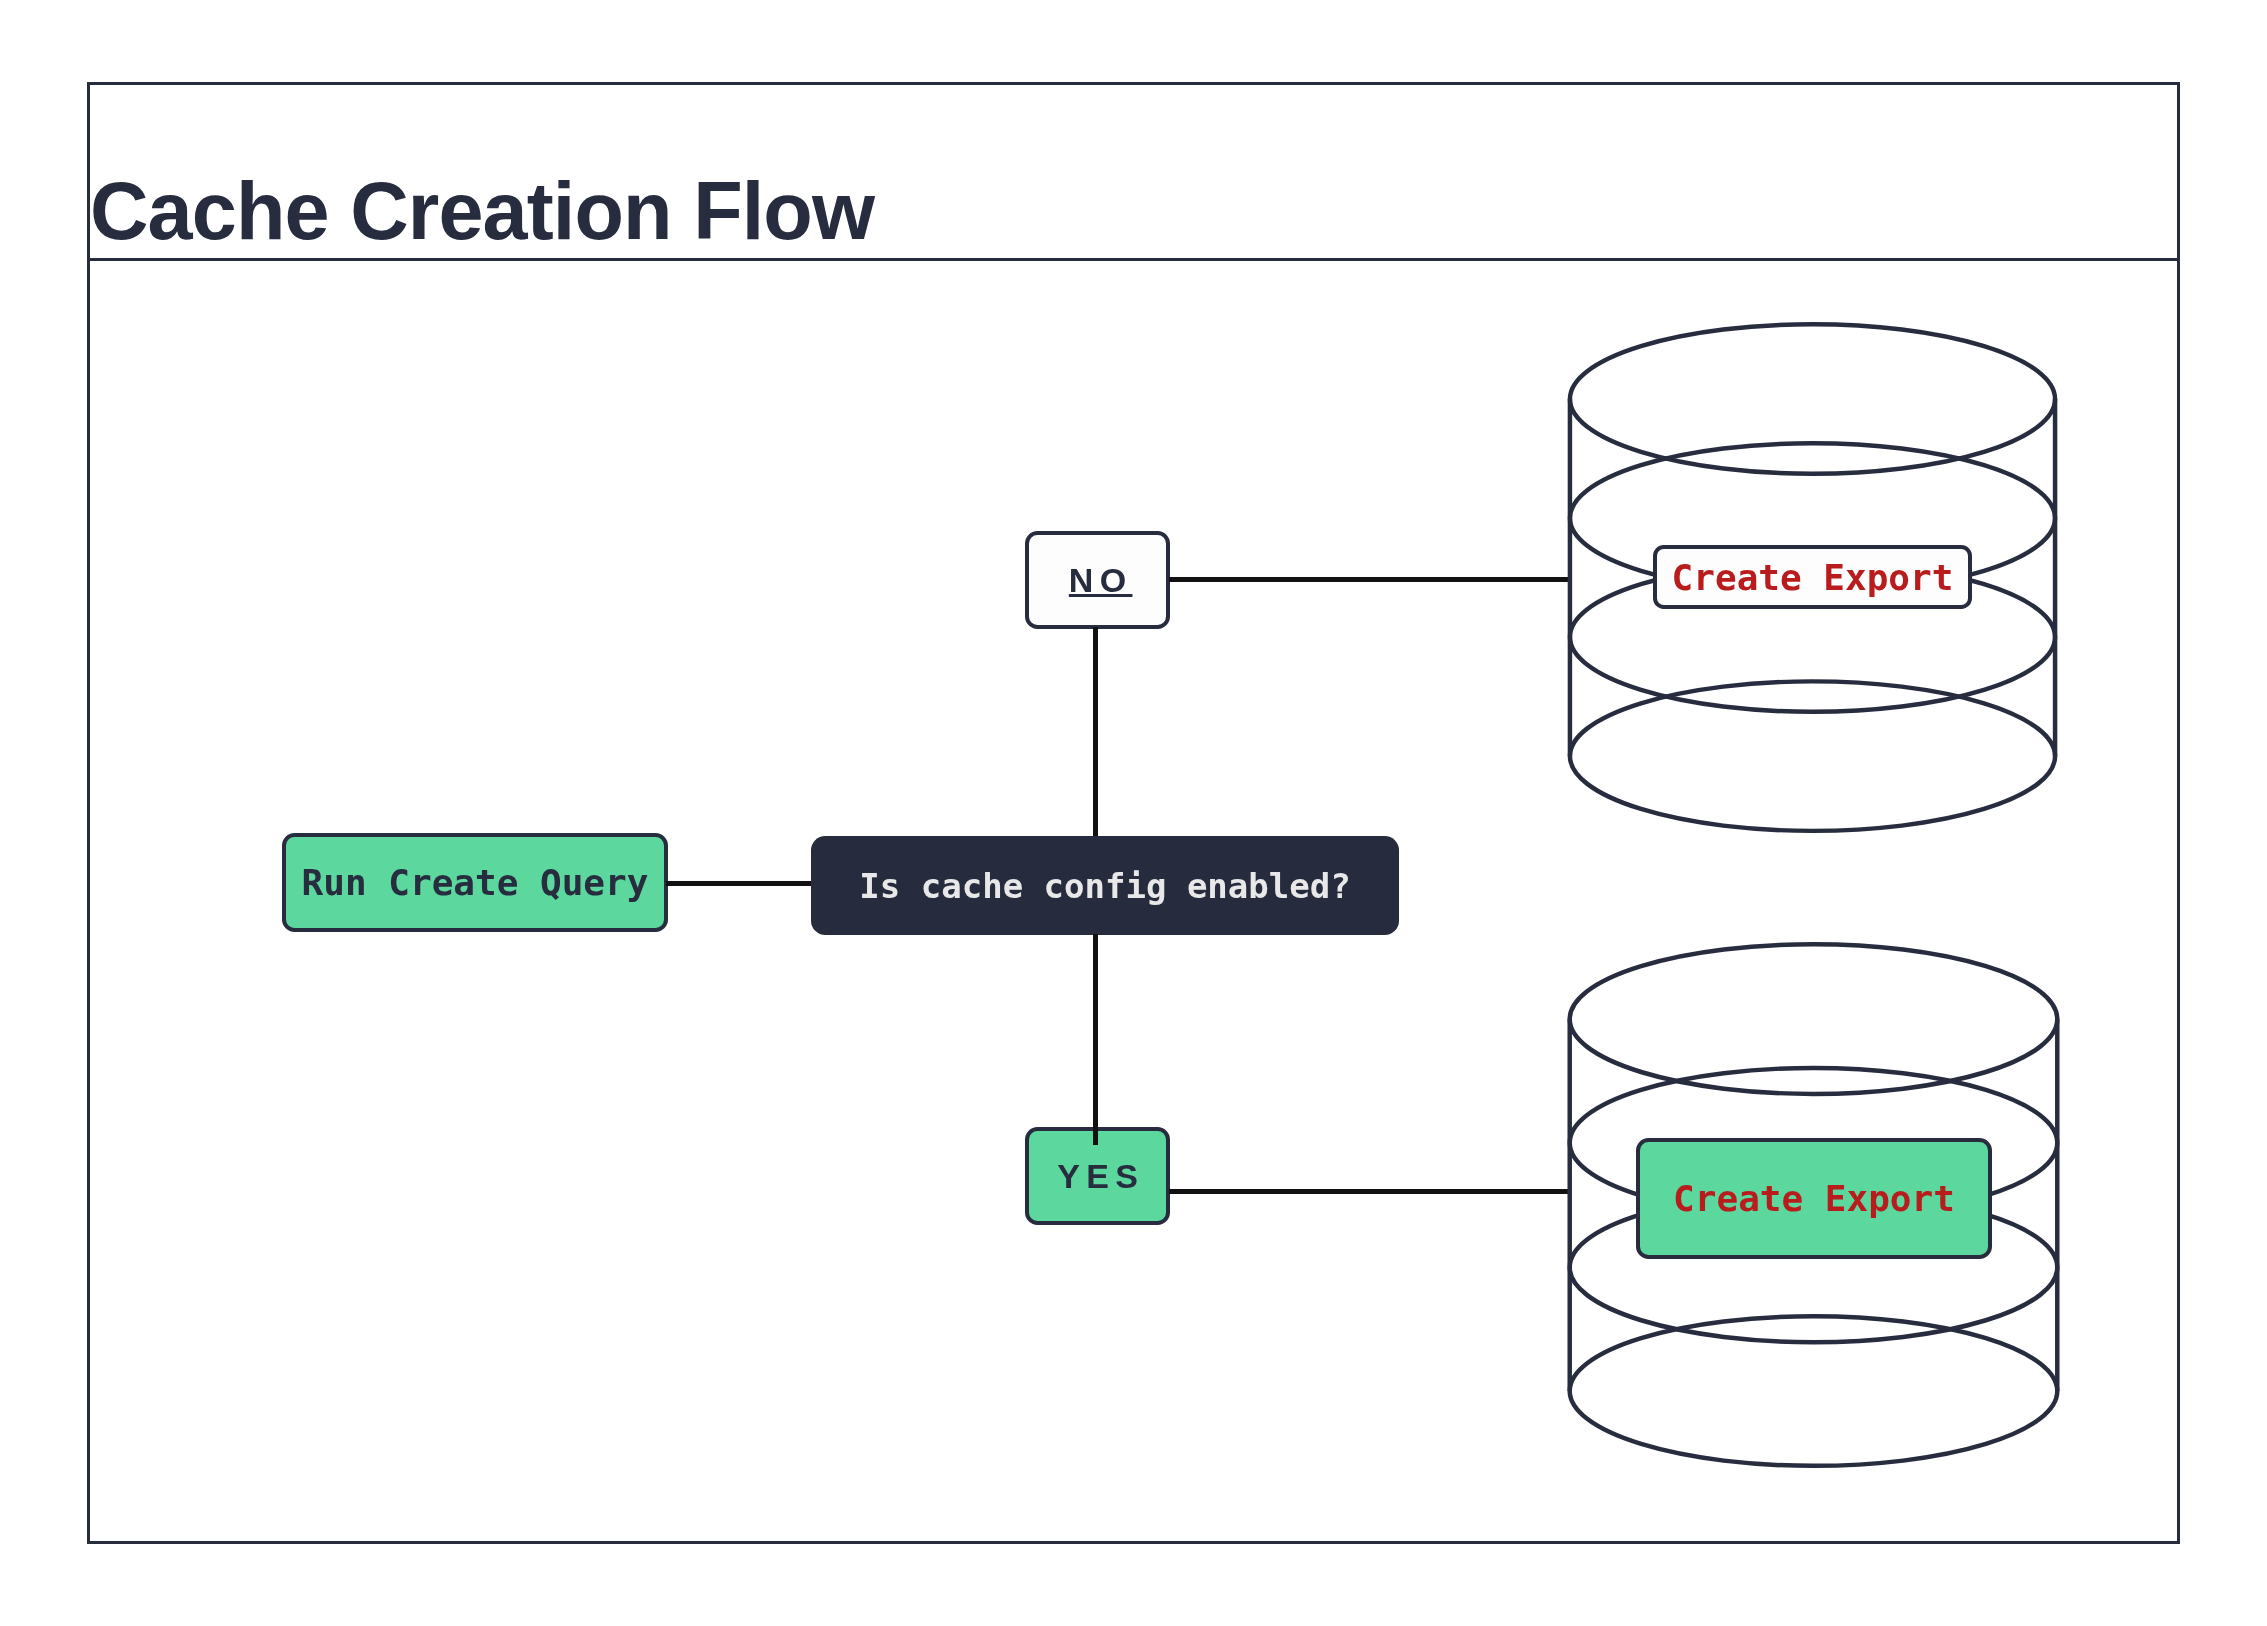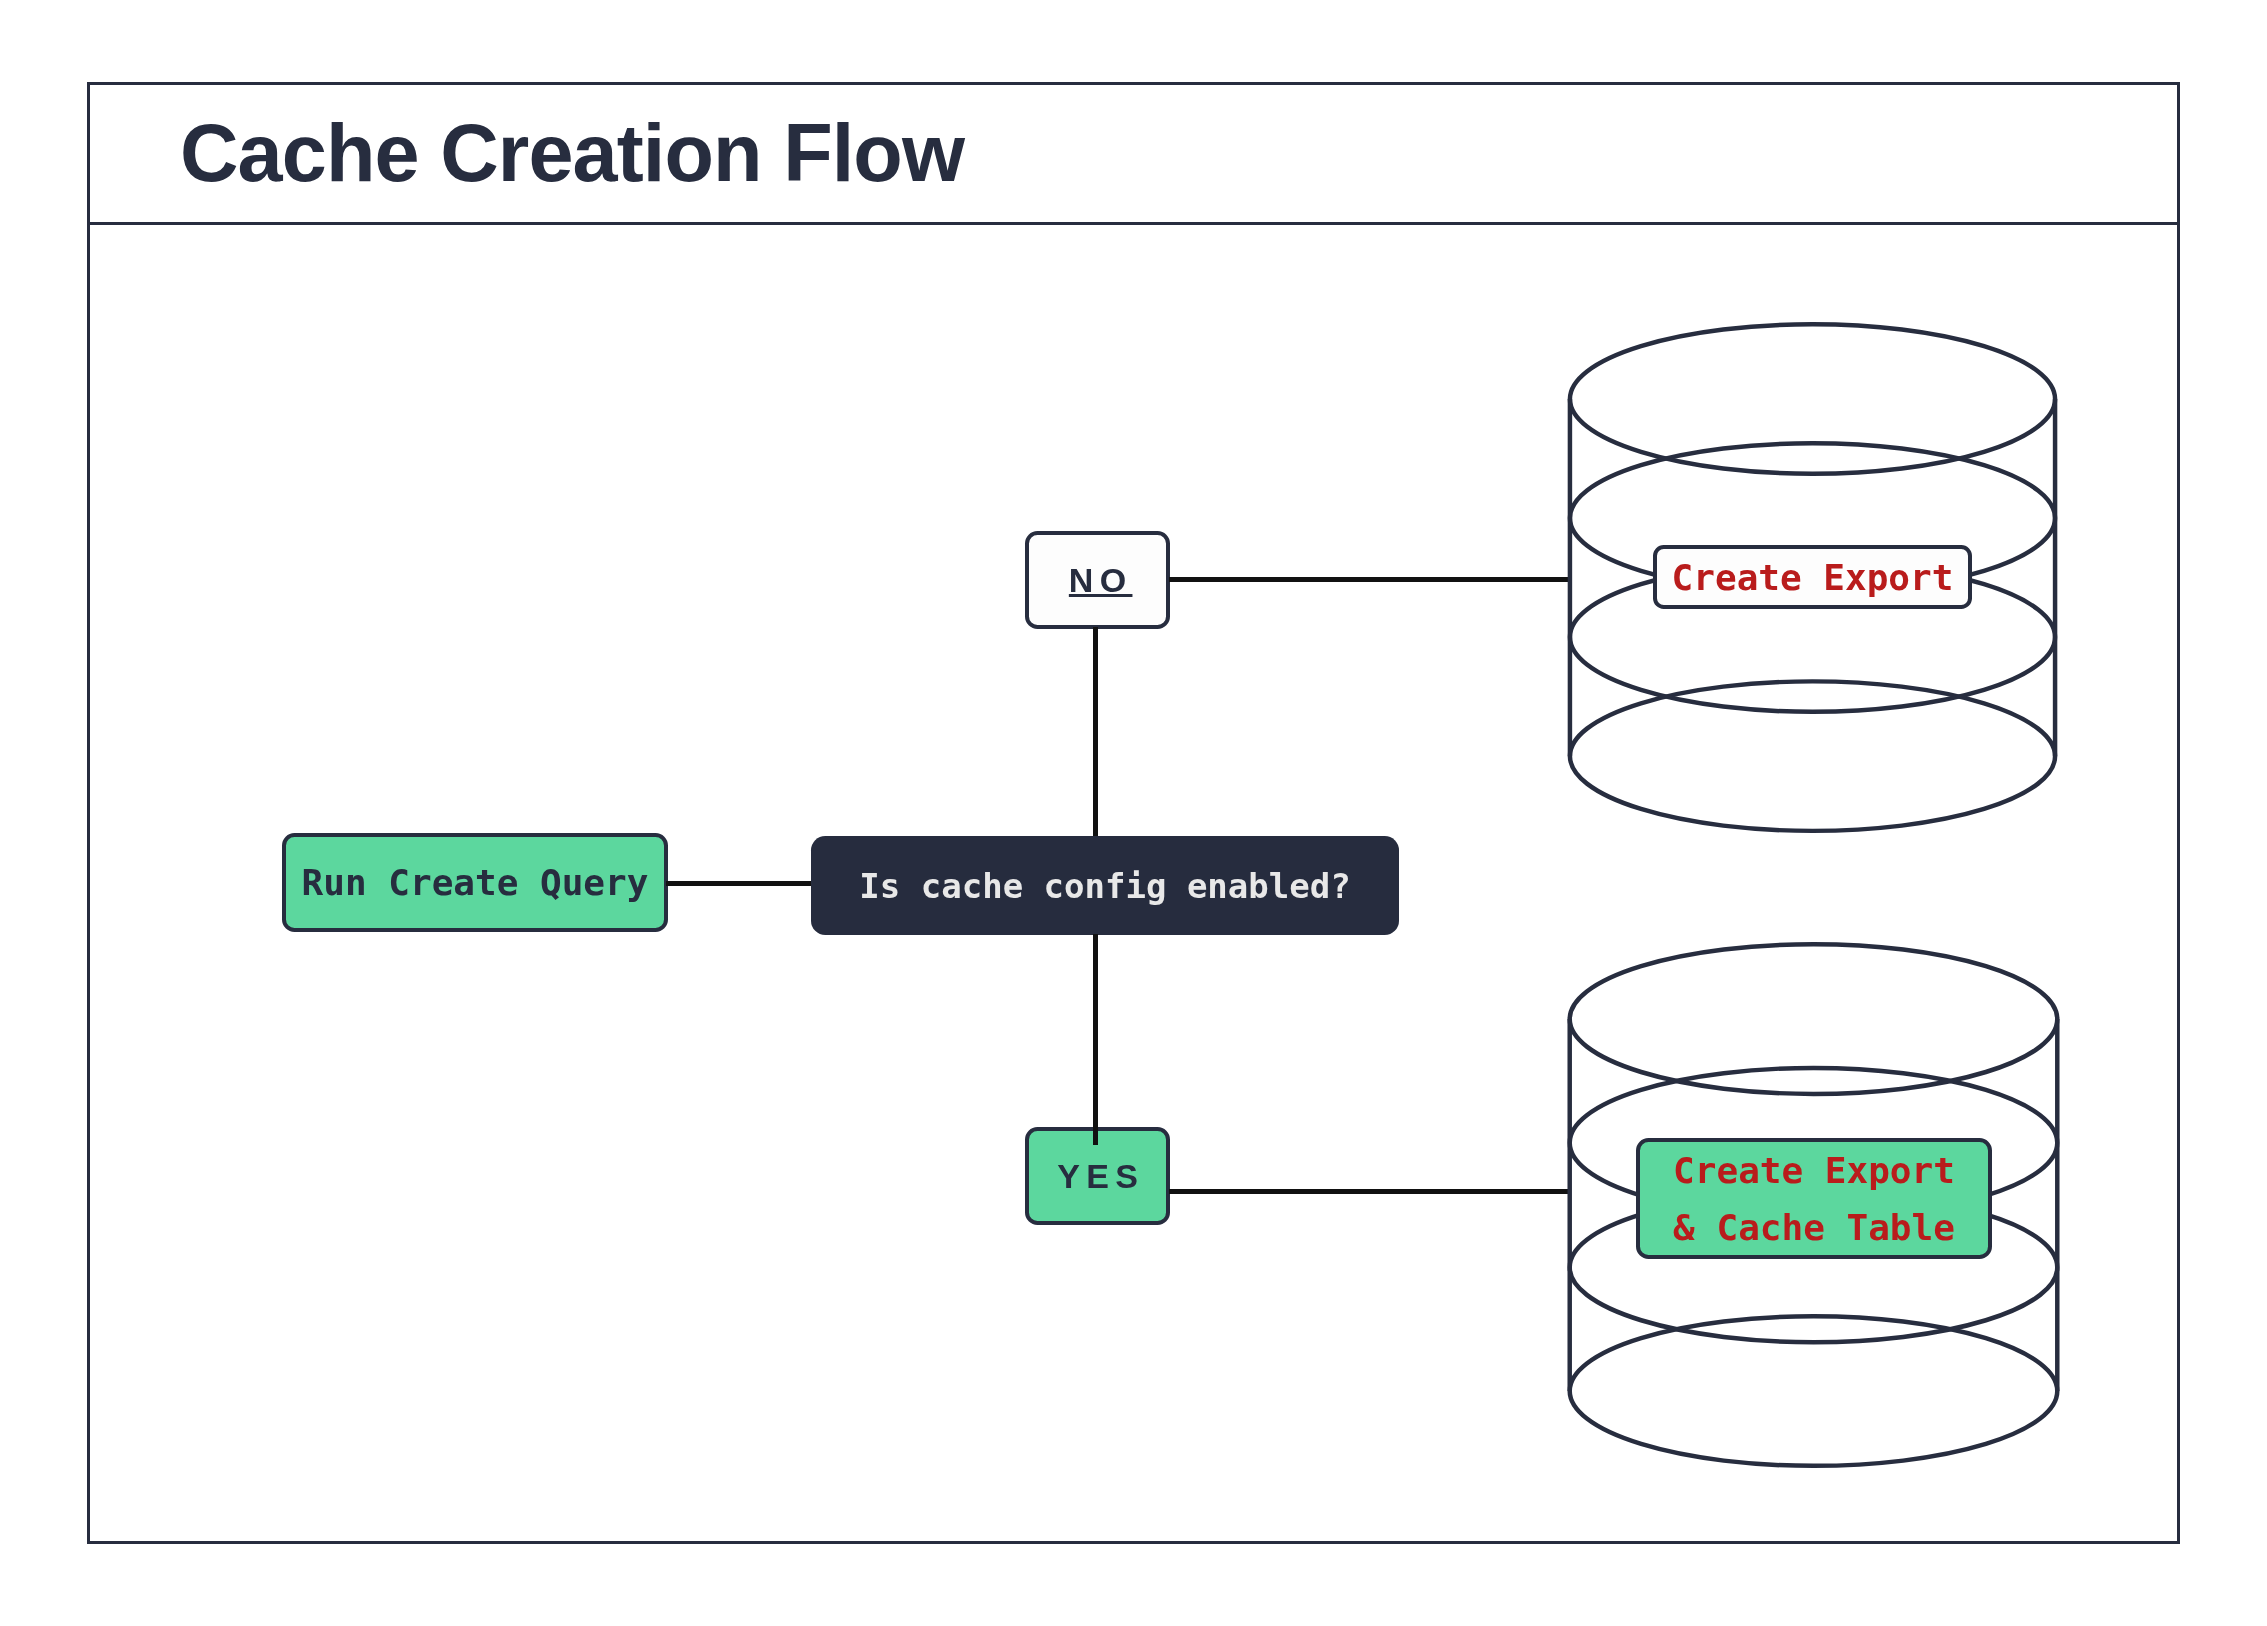--- a/index.html
+++ b/index.html
@@ -20,26 +20,25 @@
     position: absolute;
     left: 87px; top: 82px;
     width: 2093px; height: 1462px;
     border: 3.6px solid #272D3F;
     box-sizing: border-box;
     background: #ffffff;
   }
   .header {
     position: absolute;
     left: 0; top: 0;
-    width: 100%; height: 140px;
+    width: 100%; height: 176px;
     border-bottom: 3.6px solid #272D3F;
     box-sizing: border-box;
     display: flex;
-    align-items: center;
-    padding-left: 90px;
+    align-items: flex-end;
   }
   .title {
     font-size: 81px;
     font-weight: bold;
     color: #272D3F;
     letter-spacing: -0.9px;
     white-space: nowrap;
   }
   
   .node {
@@ -196,17 +195,16 @@
       <ellipse cx="275" cy="86" rx="272" ry="83.5"></ellipse>
     </g>
   </svg>
 
   <div class="db-label db-label-no">
     <span>Create Export</span>
   </div>
 
   <div class="db-label db-label-yes">
     <span>Create Export</span>
-    <span>&amp; Cache Table</span>
   </div>
 
 </div>
 
 
 </body></html>

